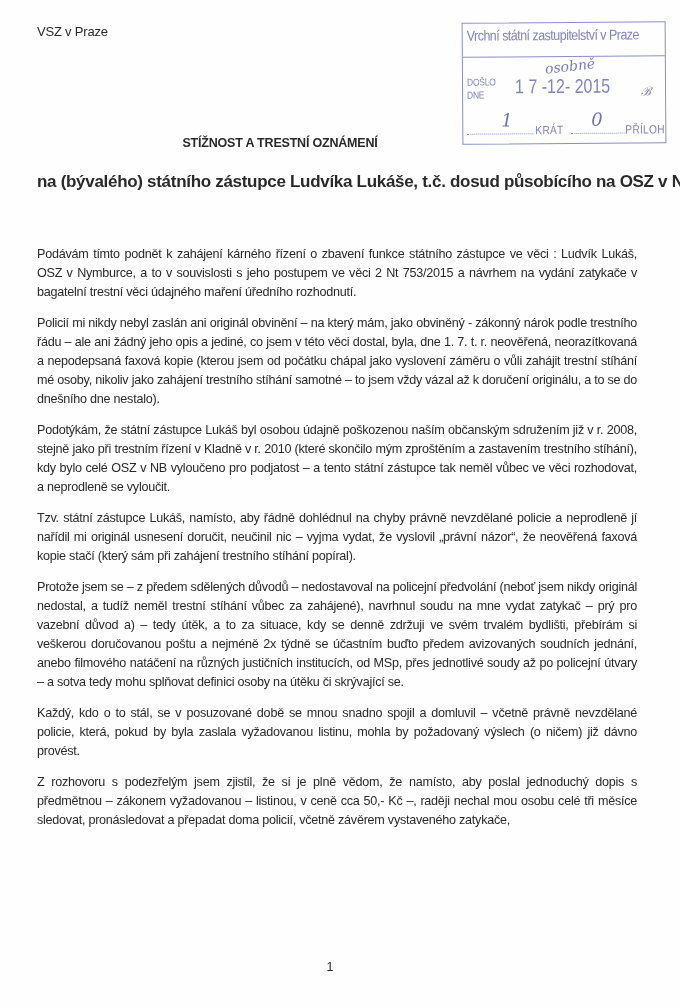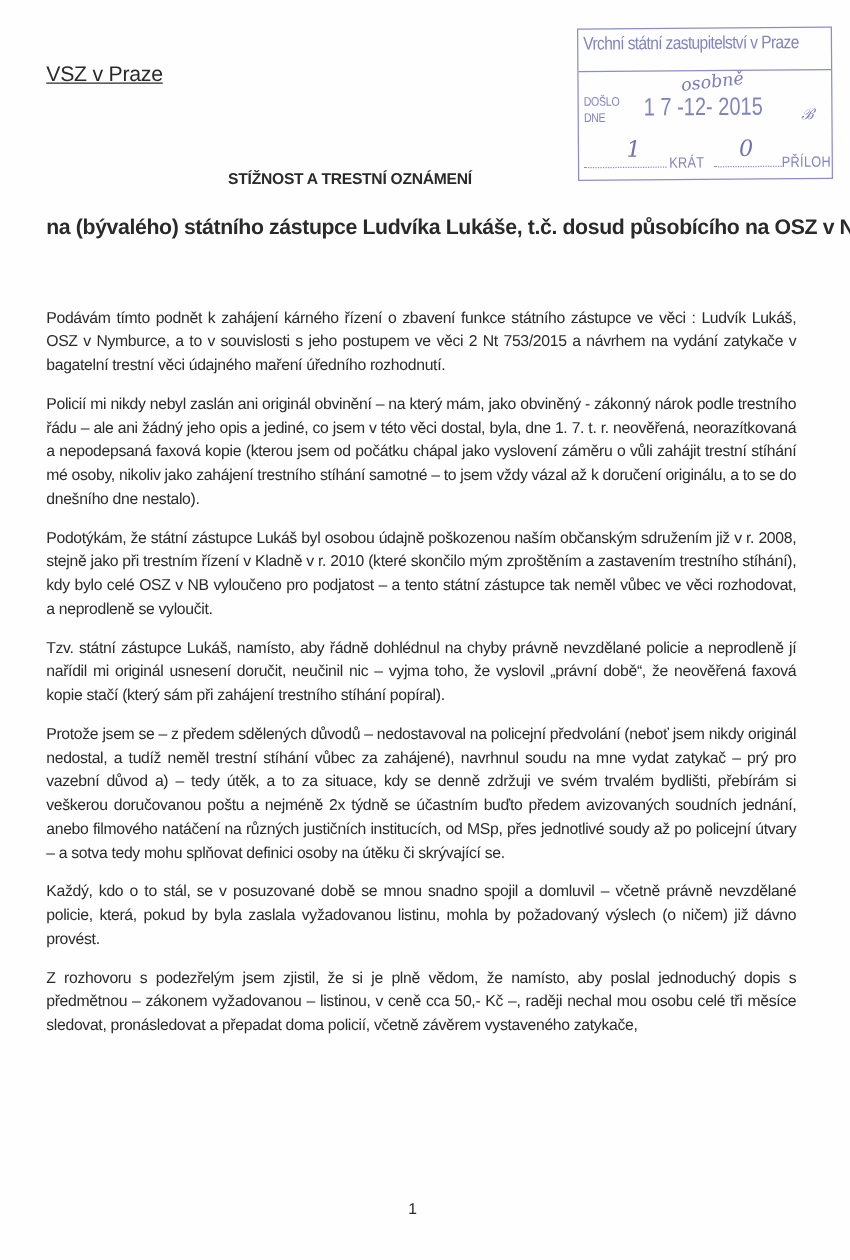--- a/index.html
+++ b/index.html
@@ -18,24 +18,23 @@
     .page {
       position: absolute;
       left: 0; top: 0;
       width: 680px;
       height: 1008px;
       background: #fefefe;
     }
     .addressee {
       position: absolute;
       left: 37px;
-      top: 50px;
-      font-size: 17px;
+      top: 24px;
+      font-size: 13px;
       letter-spacing: -0.2px;
-      text-decoration: underline;
     }
     
     .stamp {
       position: absolute;
       left: 462px;
       top: 22px;
       width: 204px;
       height: 122px;
       border: 1.3px solid #8b8fc4;
       box-sizing: border-box;
@@ -213,21 +212,21 @@
   <div class="doc-title">
     <span>STÍŽNOST A TRESTNÍ OZNÁMENÍ</span>
   </div>
 
   <div class="doc-subtitle">na (bývalého) státního zástupce Ludvíka Lukáše, t.č. dosud působícího na OSZ v Nymburce</div>
 
   <div class="body">
     <p class="para">Podávám tímto podnět k zahájení kárného řízení o zbavení funkce státního zástupce ve věci : Ludvík Lukáš, OSZ v Nymburce, a to v souvislosti s jeho postupem ve věci 2 Nt 753/2015 a návrhem na vydání zatykače v bagatelní trestní věci údajného maření úředního rozhodnutí.</p>
     <p class="para">Policií mi nikdy nebyl zaslán ani originál obvinění – na který mám, jako obviněný - zákonný nárok podle trestního řádu – ale ani žádný jeho opis a jediné, co jsem v této věci dostal, byla, dne 1. 7. t. r. neověřená, neorazítkovaná a nepodepsaná faxová kopie (kterou jsem od počátku chápal jako vyslovení záměru o vůli zahájit trestní stíhání mé osoby, nikoliv jako zahájení trestního stíhání samotné – to jsem vždy vázal až k doručení originálu, a to se do dnešního dne nestalo).</p>
     <p class="para">Podotýkám, že státní zástupce Lukáš byl osobou údajně poškozenou naším občanským sdružením již v r. 2008, stejně jako při trestním řízení v Kladně v r. 2010 (které skončilo mým zproštěním a zastavením trestního stíhání), kdy bylo celé OSZ v NB vyloučeno pro podjatost – a tento státní zástupce tak neměl vůbec ve věci rozhodovat, a neprodleně se vyloučit.</p>
-    <p class="para">Tzv. státní zástupce Lukáš, namísto, aby řádně dohlédnul na chyby právně nevzdělané policie a neprodleně jí nařídil mi originál usnesení doručit, neučinil nic – vyjma toho, že vyslovil „právní době“, že neověřená faxová kopie stačí (který sám při zahájení trestního stíhání popíral).</p>
+    <p class="para">Tzv. státní zástupce Lukáš, namísto, aby řádně dohlédnul na chyby právně nevzdělané policie a neprodleně jí nařídil mi originál usnesení doručit, neučinil nic – vyjma vydat, že vyslovil „právní názor“, že neověřená faxová kopie stačí (který sám při zahájení trestního stíhání popíral).</p>
     <p class="para">Protože jsem se – z předem sdělených důvodů – nedostavoval na policejní předvolání (neboť jsem nikdy originál nedostal, a tudíž neměl trestní stíhání vůbec za zahájené), navrhnul soudu na mne vydat zatykač – prý pro vazební důvod a) – tedy útěk, a to za situace, kdy se denně zdržuji ve svém trvalém bydlišti, přebírám si veškerou doručovanou poštu a nejméně 2x týdně se účastním buďto předem avizovaných soudních jednání, anebo filmového natáčení na různých justičních institucích, od MSp, přes jednotlivé soudy až po policejní útvary – a sotva tedy mohu splňovat definici osoby na útěku či skrývající se.</p>
     <p class="para">Každý, kdo o to stál, se v posuzované době se mnou snadno spojil a domluvil – včetně právně nevzdělané policie, která, pokud by byla zaslala vyžadovanou listinu, mohla by požadovaný výslech (o ničem) již dávno provést.</p>
     <p class="para">Z rozhovoru s podezřelým jsem zjistil, že si je plně vědom, že namísto, aby poslal jednoduchý dopis s předmětnou – zákonem vyžadovanou – listinou, v ceně cca 50,- Kč –, raději nechal mou osobu celé tři měsíce sledovat, pronásledovat a přepadat doma policií, včetně závěrem vystaveného zatykače,</p>
   </div>
 
   <div class="page-number">
     <span>1</span>
   </div>
 
 </div>

